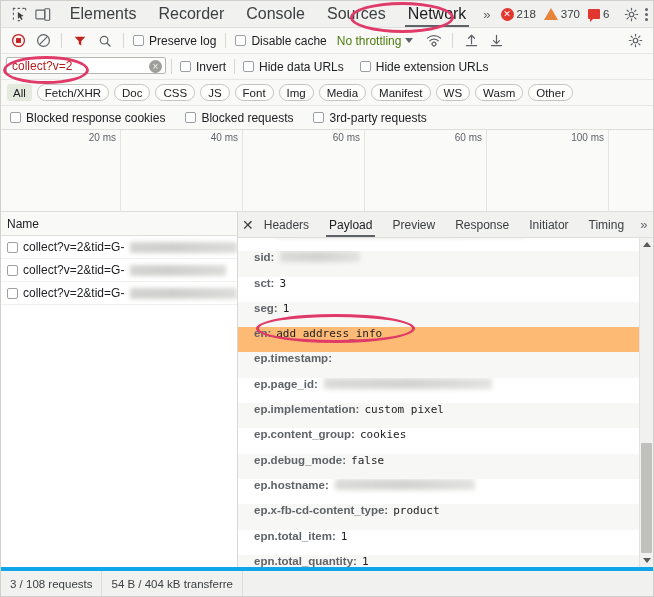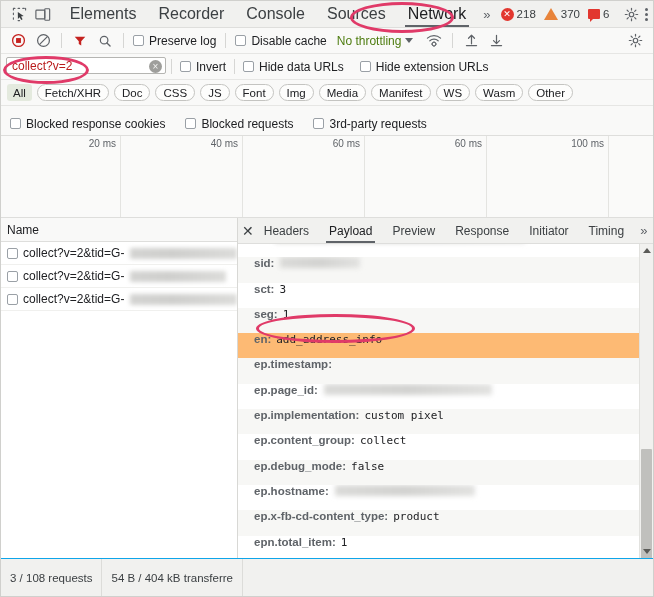--- a/index.html
+++ b/index.html
@@ -247,21 +247,20 @@
   .extra-row {
     height: 24px;
     min-height: 24px;
     background: #f9f9f8;
     border-bottom: 1px solid #dededc;
     display: flex;
     align-items: center;
     padding: 0 6px;
     gap: 14px;
     box-sizing: border-box;
-    margin-top: 6px;
   }
 
   
   .overview {
     height: 81px;
     min-height: 81px;
     background: #fafaf9;
     border-bottom: 1px solid #dededc;
     position: relative;
     overflow: hidden;
@@ -451,24 +450,24 @@
     position: absolute;
     left: 1px; width: 11px;
     background: #c0c0bd;
     border-radius: 1px;
     top: 205px;
     height: 110px;
   }
 
   
   .statusbar {
-    height: 38px;
+    height: 29px;
     min-height: 21px;
     background: #f1f1ef;
-    border-top: 1px solid #0ea5e9;
+    border-top: 4px solid #0ea5e9;
     display: flex;
     align-items: center;
     font-size: 11.5px;
     color: #3c4043;
     box-sizing: border-box;
   }
   .sb-cell {
     padding: 0 9px;
     white-space: nowrap;
     overflow: hidden;
@@ -798,21 +797,21 @@
           <div class="pl-row">
             <span class="pl-key">ep.page_id:</span>
             <span class="pl-blur" style="width:168px;"></span>
           </div>
           <div class="pl-row alt">
             <span class="pl-key">ep.implementation:</span>
             <span class="pl-val">custom pixel</span>
           </div>
           <div class="pl-row">
             <span class="pl-key">ep.content_group:</span>
-            <span class="pl-val">collect</span>
+            <span class="pl-val">cookies</span>
           </div>
           <div class="pl-row alt">
             <span class="pl-key">ep.debug_mode:</span>
             <span class="pl-val">false</span>
           </div>
           <div class="pl-row">
             <span class="pl-key">ep.hostname:</span>
             <span class="pl-blur" style="width:140px;"></span>
           </div>
           <div class="pl-row alt">

